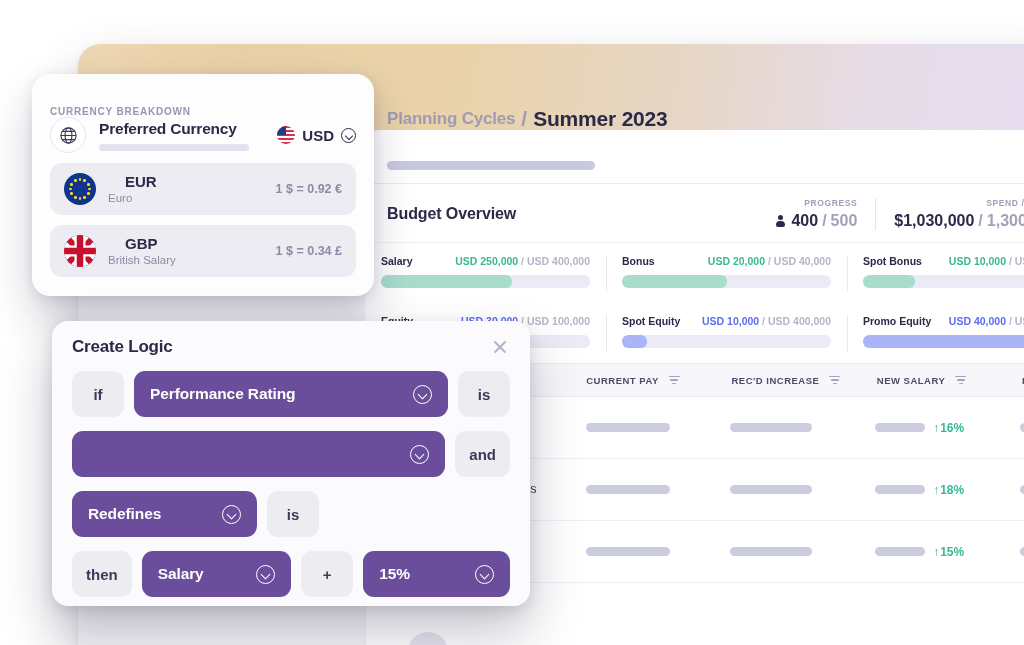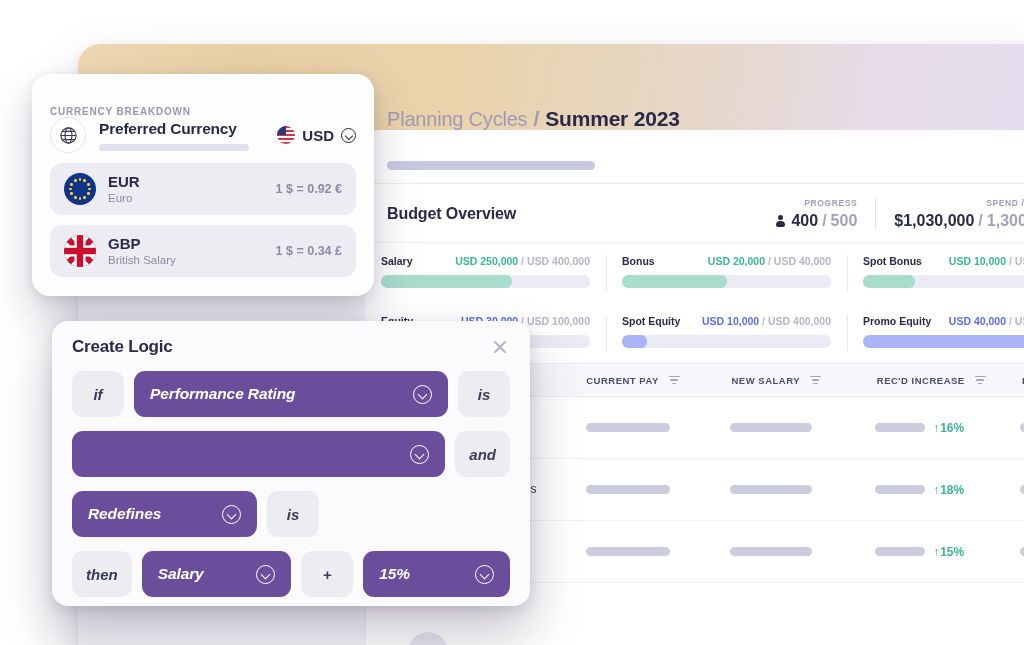--- a/index.html
+++ b/index.html
@@ -43,21 +43,21 @@
     background: #f6f6fa;
   }
 
   
   #breadcrumb-bar {
     position: absolute; left: 287px; top: 46px; right: 0; height: 58px;
     display: flex; align-items: center;
     padding-left: 22px;
     background: transparent;
   }
-  .crumb-parent { font-size: 20px; font-weight: 400; color:#9e9bb4; letter-spacing: -.2px;}
+  .crumb-parent { font-size: 17px; font-weight: 700; color:#9e9bb4; letter-spacing: -.2px;}
   .crumb-sep { font-size: 21px; font-weight: 700; color:#9e9bb4; margin: 0 6px; }
   .crumb-current { font-size: 21px; font-weight: 700; color:#2a2a48; letter-spacing: -.2px;}
 
   
   #subbar {
     position: absolute; left: 287px; top: 104px; right: 0; height: 36px;
     background: #ffffff;
     display: flex; align-items:center; padding-left: 22px;
     border-bottom: 1px solid #eceaf3;
   }
@@ -171,38 +171,38 @@
   #cc-section-label { margin-top:16px; font-size:10px; font-weight:700; letter-spacing:.8px; color:#9997b1; }
 
   .currency-row {
     margin-top:10px; height: 52px; border-radius:12px; background:#edecf2;
     display:flex; align-items:center; padding: 0 14px; gap:12px;
   }
   .cflag { width:32px;height:32px;border-radius:50%;flex:none;position:relative;overflow:hidden;}
   .cflag.eu { background:#10338c; }
   .cflag.eu .star { position:absolute; width:2.6px;height:2.6px;background:#f5d327;border-radius:50%; }
   .cflag.gb { background:#10338c; }
-  .ccode { font-size:15px; font-weight:700; color:#2a2a48; line-height:1.15; }
+  .ccode { font-size:15px; font-weight:700; color:#2a2a48; line-height:1.15;margin-left:17px; }
   .cname { font-size:11.5px; color:#8c8aa4; line-height:1.25; margin-top:1px;}
   .crate { margin-left:auto; font-size:12.5px; font-weight:600; color:#8c8aa4; white-space:nowrap;}
 
   
   #logic-modal {
     position:absolute; left: 52px; top: 321px; width: 478px; height: 285px;
     background: #fbfbfd; border-radius: 16px;
     box-shadow: 0 26px 52px rgba(30,25,55,.26), 0 4px 14px rgba(30,25,55,.12);
     padding: 16px 20px 18px 20px; z-index: 20; overflow:hidden;
   }
   #lm-head { display:flex; align-items:center; }
   #lm-title { font-size:17px; font-weight:700; color:#2a2a48; letter-spacing:-.2px;}
   #lm-close { margin-left:auto; width:20px;height:20px; position:relative; cursor:pointer;}
   #lm-close::before,#lm-close::after{content:"";position:absolute;left:2px;top:9px;width:16px;height:1.8px;background:#b4b2c6;border-radius:2px;}
   #lm-close::before{transform:rotate(45deg);} #lm-close::after{transform:rotate(-45deg);}
 
-  .lm-row { display:flex; align-items:center; gap:10px; margin-top: 14px; font-style: italic; }
+  .lm-row { display:flex; align-items:center; gap:10px; margin-top: 14px; }
   .chip-grey {
     background:#edecf1; border-radius:11px; height: 46px; min-width:52px;
     display:flex; align-items:center; justify-content:center;
     font-size:15px; font-weight:700; color:#3b3a57; padding: 0 14px; flex:none;
   }
   .chip-purple {
     background:#6a4e9c; border-radius:11px; height:46px;
     display:flex; align-items:center; padding: 0 16px; gap:10px;
     color:#fff; font-size:15.5px; font-weight:700; letter-spacing:-.1px;
   }
@@ -330,29 +330,29 @@
           </div>
           <div class="th" style="width: 150px;">
             <span>CURRENT PAY</span>
             <span class="filter-icon">
               <i></i>
               <i></i>
               <i></i>
             </span>
           </div>
           <div class="th" style="width: 150px;">
+            <span>REC'D INCREASE</span>
+            <span class="filter-icon">
+              <i></i>
+              <i></i>
+              <i></i>
+            </span>
+          </div>
+          <div class="th" style="width: 150px;">
             <span>NEW SALARY</span>
-            <span class="filter-icon">
-              <i></i>
-              <i></i>
-              <i></i>
-            </span>
-          </div>
-          <div class="th" style="width: 150px;">
-            <span>REC'D INCREASE</span>
             <span class="filter-icon">
               <i></i>
               <i></i>
               <i></i>
             </span>
           </div>
           <div class="th" style="width: 80px;">
             <span>REC'D</span>
           </div>
         </div>

